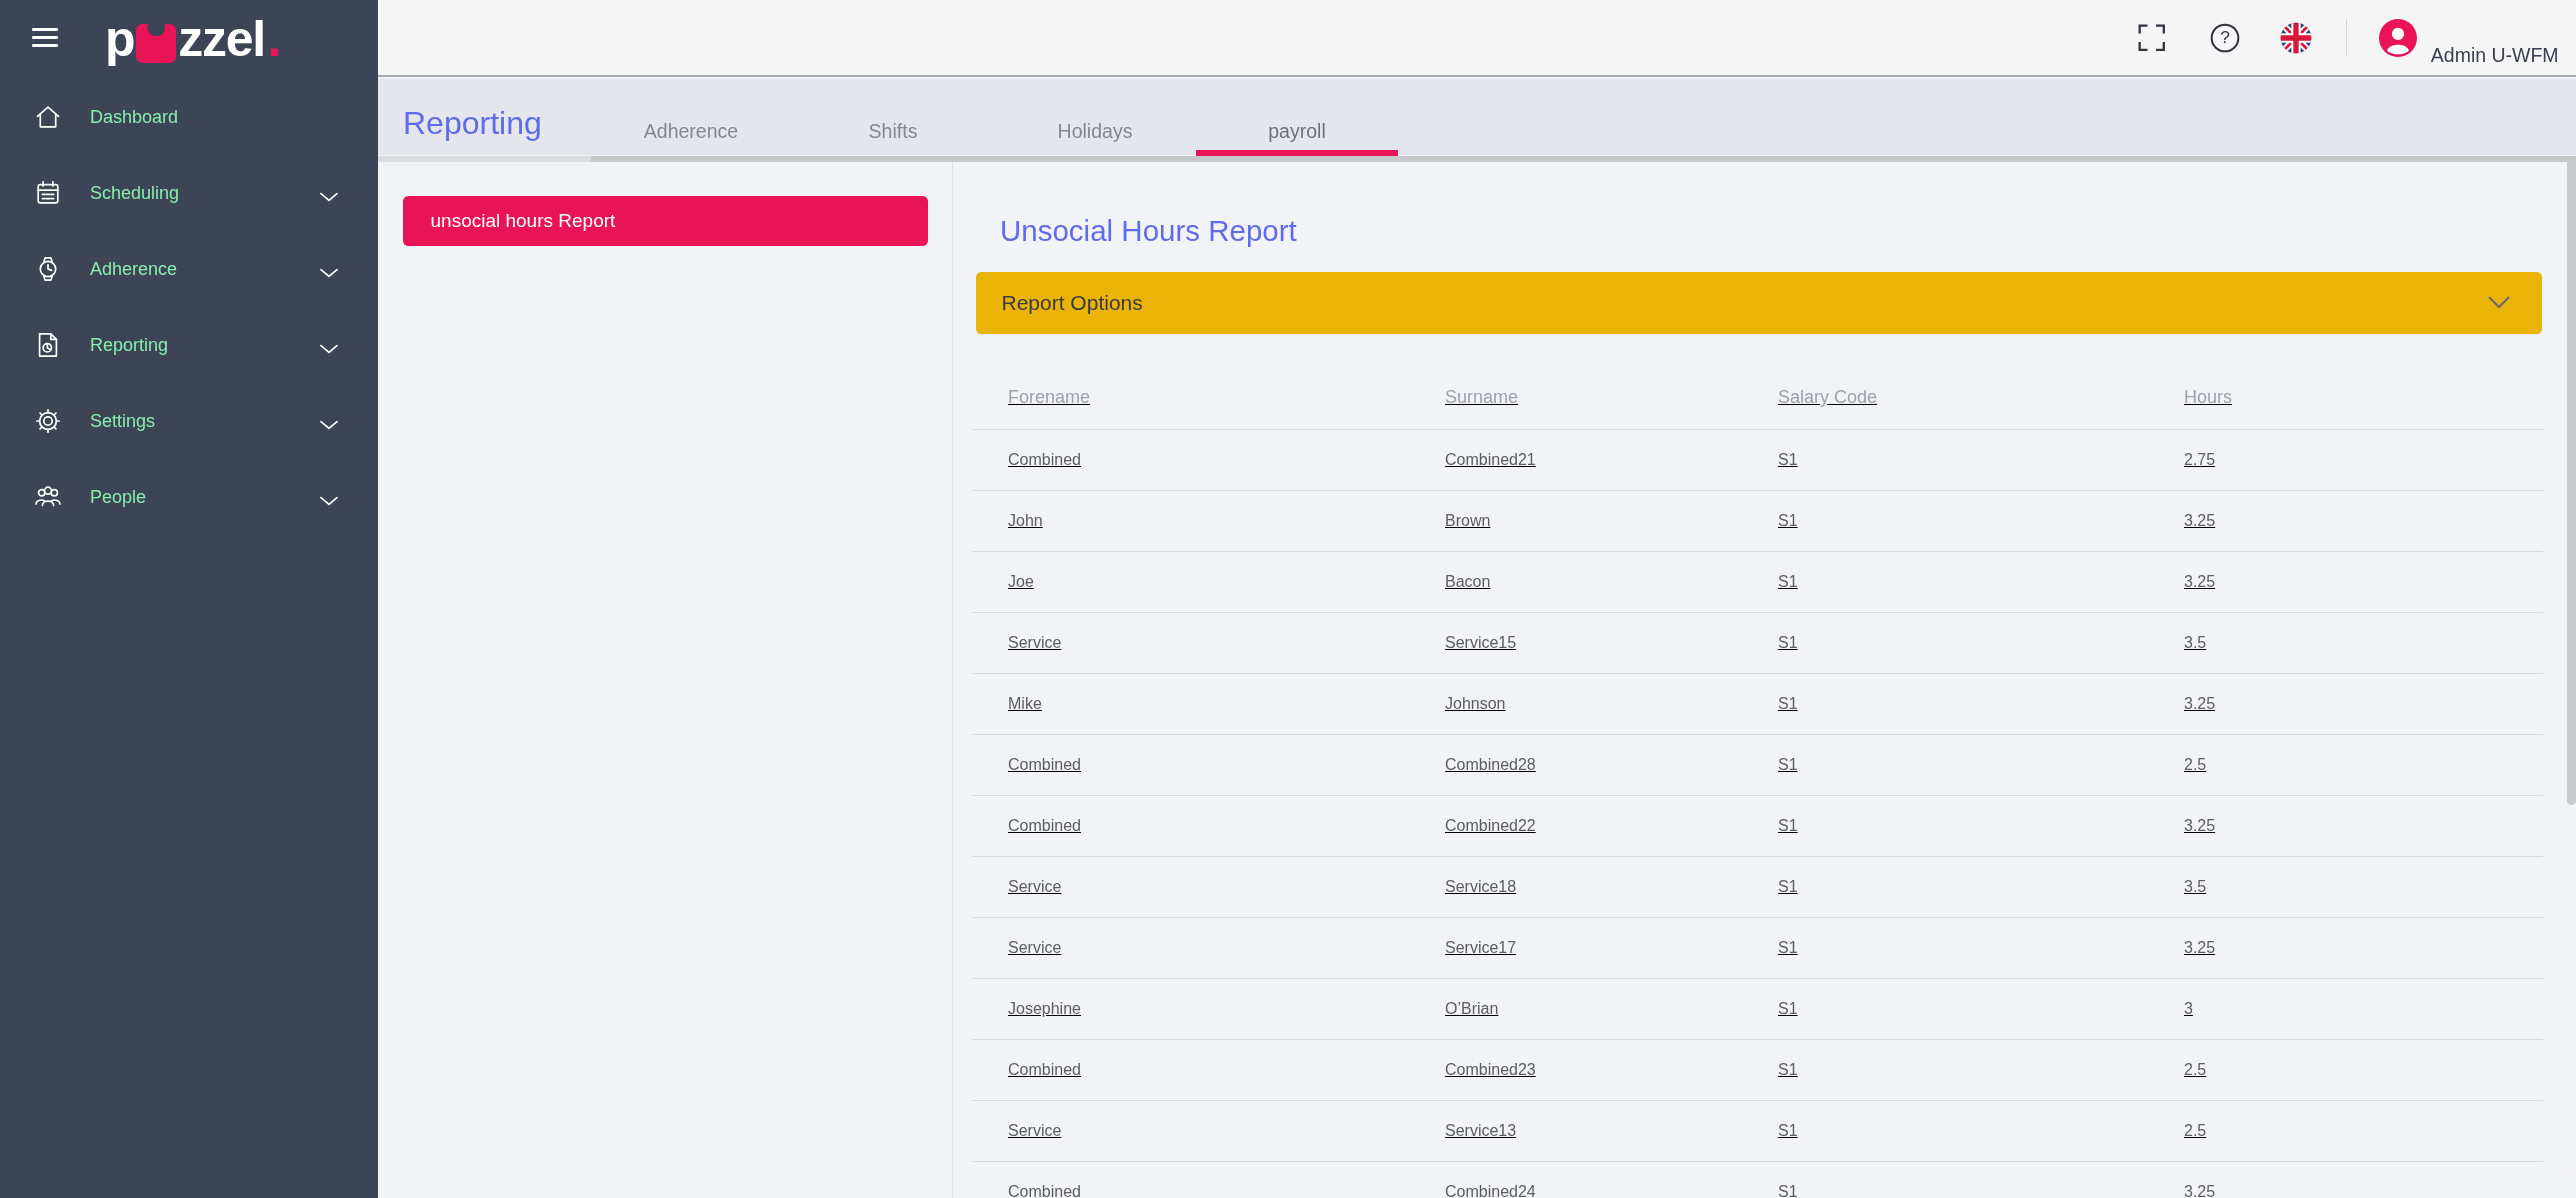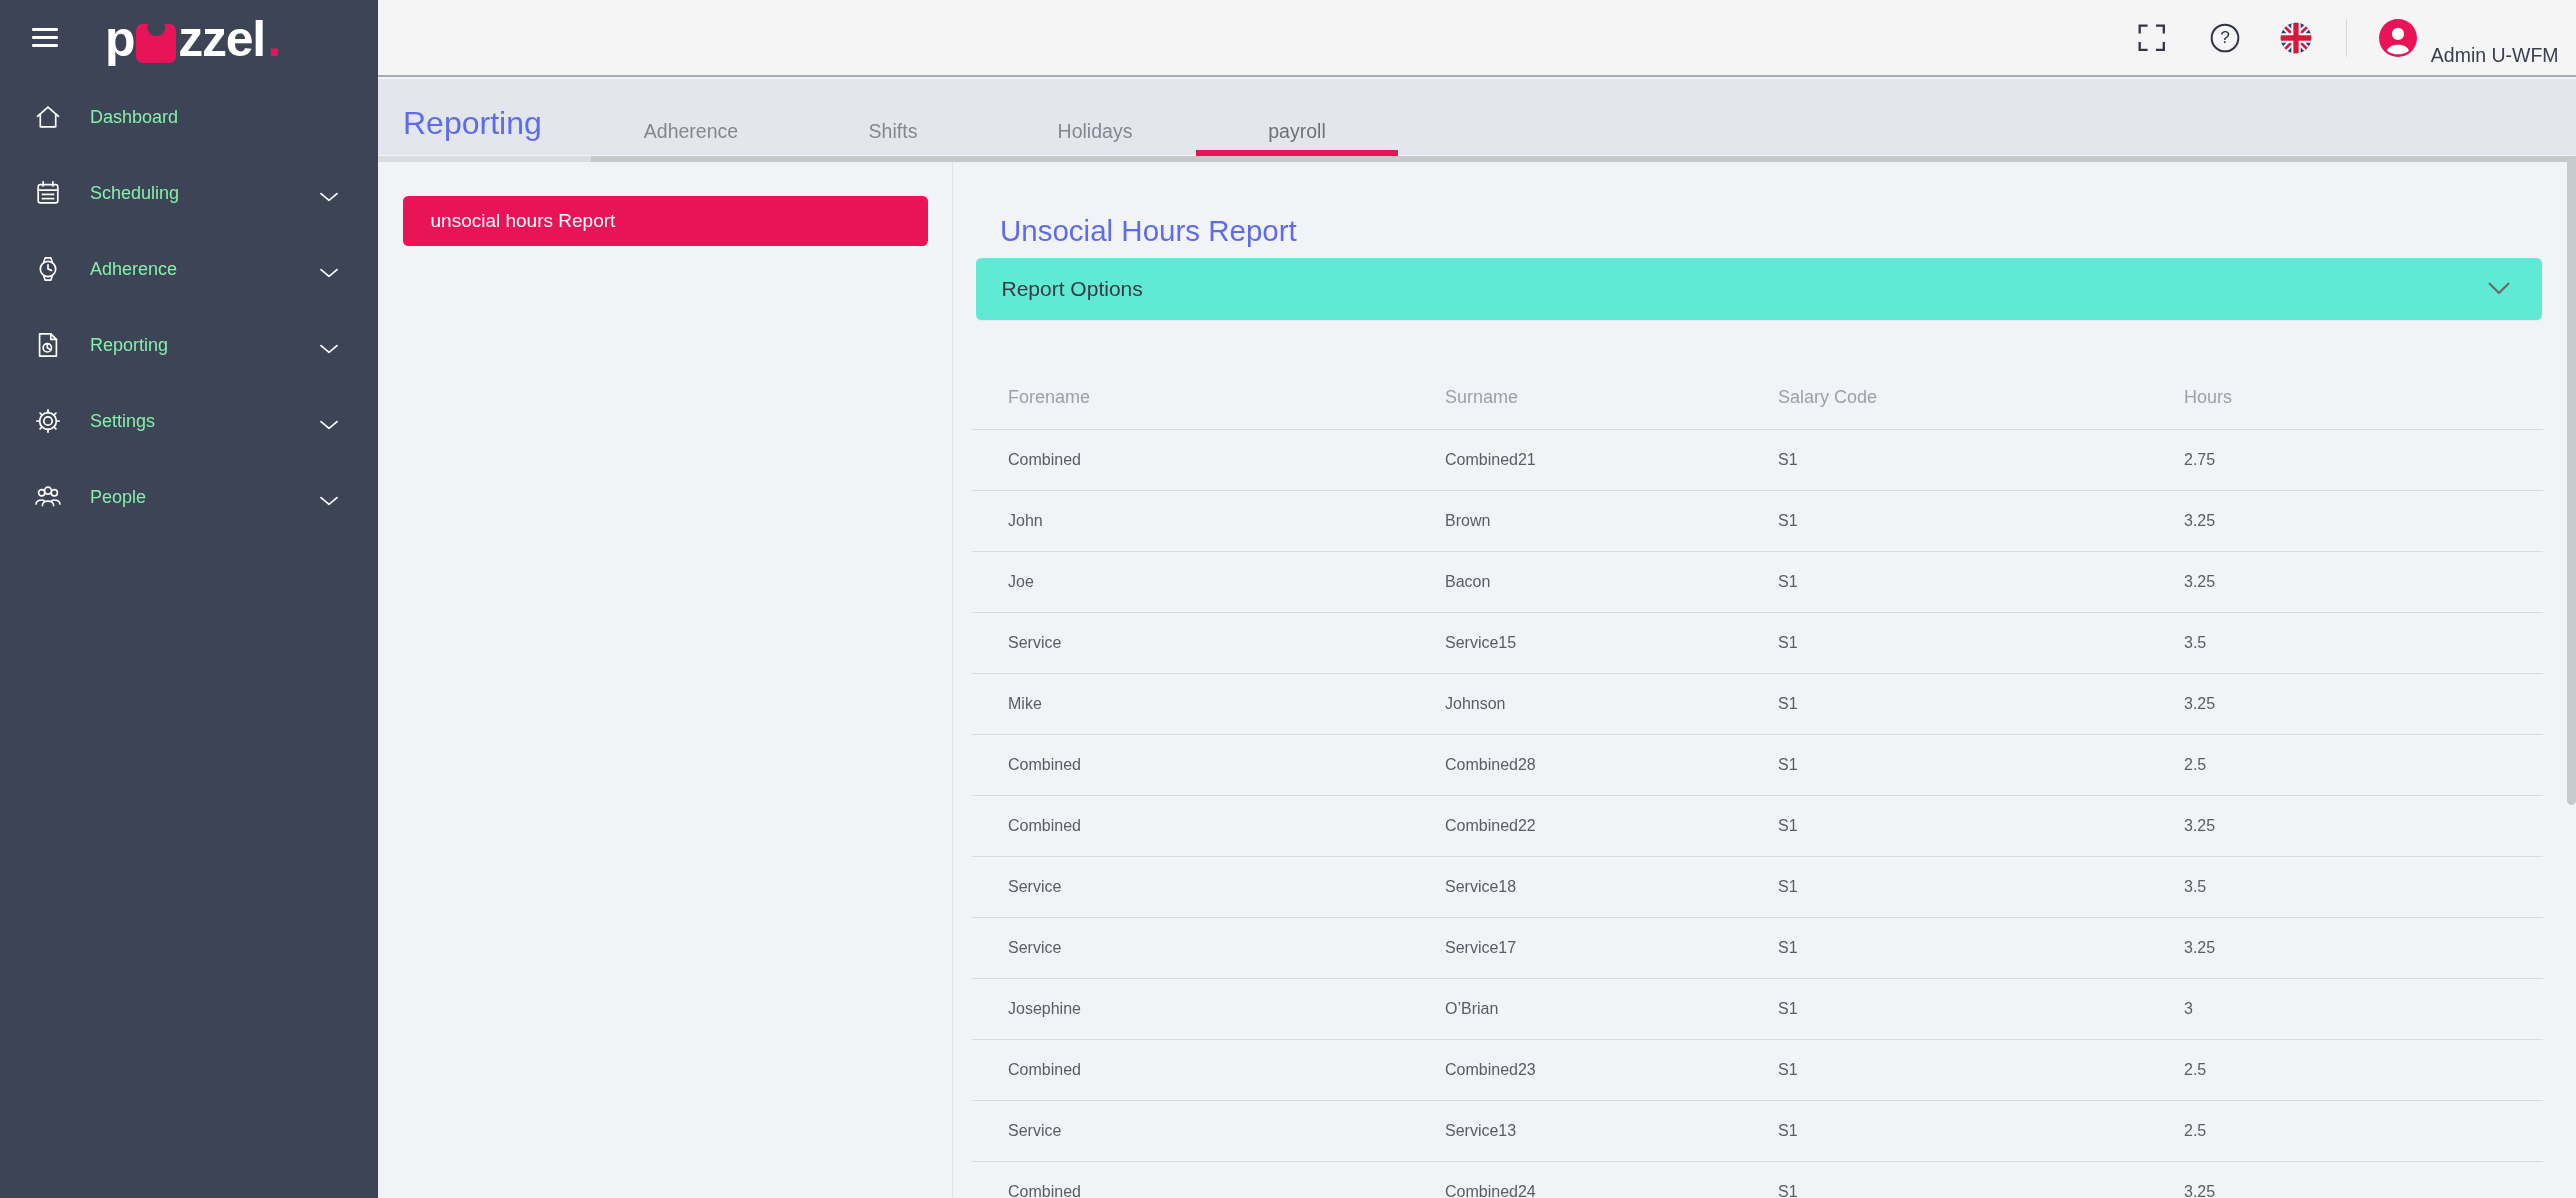--- a/index.html
+++ b/index.html
@@ -47,29 +47,29 @@
   
   .hscroll { position:absolute; left:378px; top:156px; width:2198px; height:6px; background:#DADCE0; }
   .hscroll .thumb { position:absolute; left:213px; top:0; width:1986px; height:6px; background:#C6C8CA; }
   
   .content { position:absolute; left:378px; top:162px; width:2198px; height:1036px; background:#F2F3F7;border-radius:28px; }
   .vdivider { position:absolute; left:574px; top:0; width:1.3px; height:1036px; background:#E0E1E6; }
   .report-btn { position:absolute; left:25px; top:34px; width:525px; height:50px; background:#E91458;
                 border:none; border-radius:5.4px; color:#FFFFFF; font-size:19px; text-align:left;
                 padding-left:27.5px; font-family:"Liberation Sans", sans-serif; cursor:pointer; }
   .report-title { position:absolute; left:622px; top:52px; font-size:29.5px; color:#5F6CE9; }
-  .options-card { position:absolute; left:598px; top:96px; width:1566px; height:62px; background:#5eead4;
+  .options-card { position:absolute; left:598px; top:110px; width:1566px; height:62px; background:#eab308;
                   border-radius:5.4px; display:flex; align-items:center; justify-content:space-between;
                   padding:0 31px 0 25.5px; cursor:pointer; box-shadow:0 0.7px 1.3px rgba(0,0,0,0.04); }
   .options-card .label { font-size:21px; color:#3A3B42; }
   .options-card .chev svg { stroke:#6B6B6B; fill:none; stroke-width:3.4; stroke-linecap:round; stroke-linejoin:round; }
   
   .table { position:absolute; left:594px; top:204px; width:1571px; }
   .tr, .thead { display:grid; grid-template-columns:437px 333px 406px 395px; align-items:center;
-                border-bottom:1.3px solid #D9DBE0; }
+                border-bottom:1.3px solid #D9DBE0;text-decoration:underline; }
   .thead { height:64px; }
   .tr { height:61px; }
   .th { font-size:18px; color:#9EA0AA; padding-left:36px; }
   .td { font-size:16px; color:#5B5C64; padding-left:36px; }
   
   .vscroll { position:absolute; left:2567px; top:156px; width:9.4px; height:649px; background:#C8C9CB; border-radius:4.7px; }
 </style>
 </head>
 <body>
 

